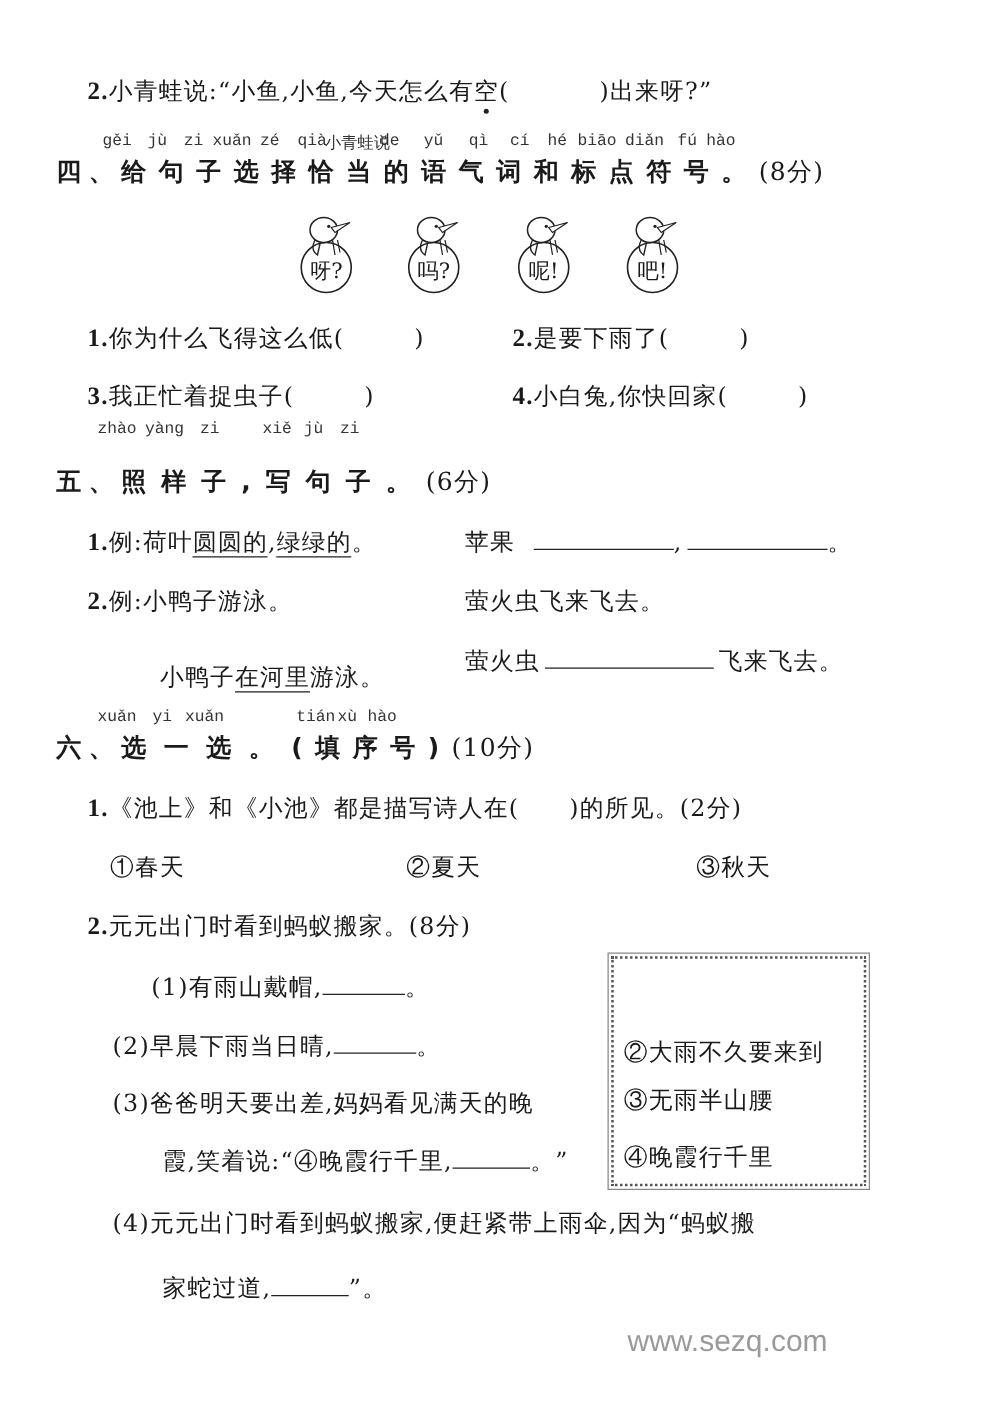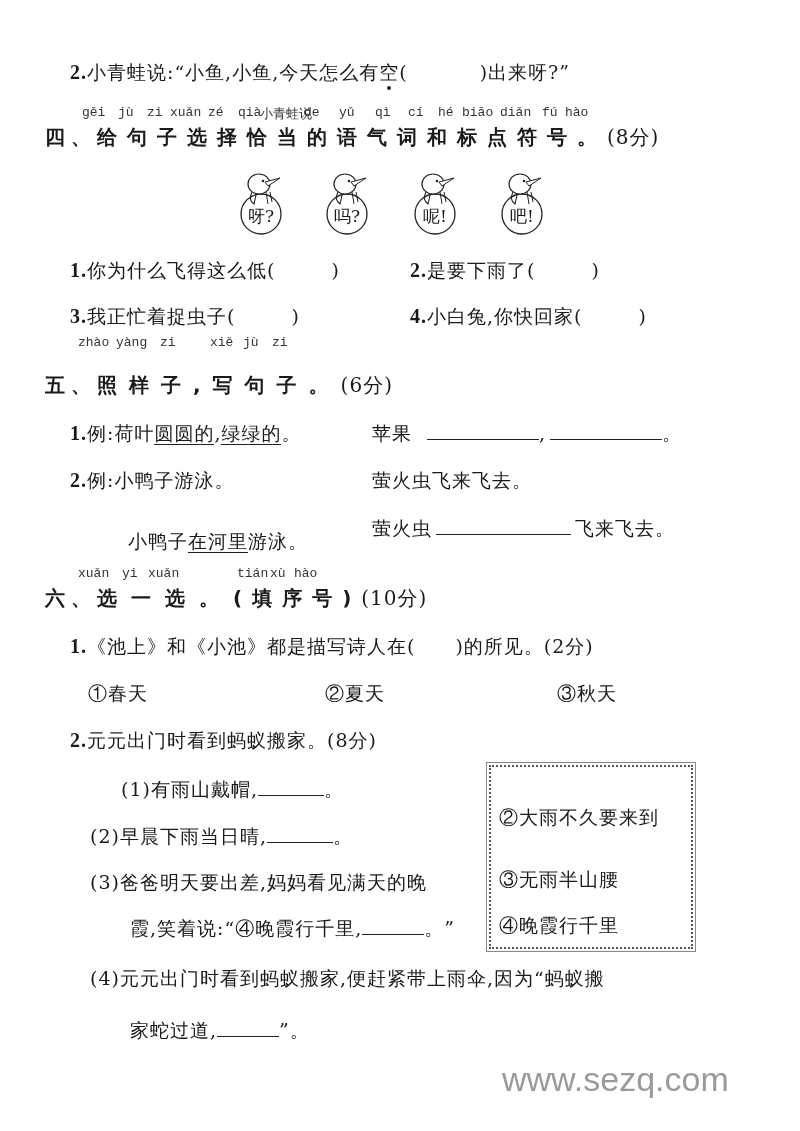--- a/index.html
+++ b/index.html
@@ -20,21 +20,21 @@
   .emph { position: relative; }
   .emph::after { content: ""; position: absolute; left: 50%; bottom: -7px; width: 4px; height: 4px; margin-left: -2px; background: #222; border-radius: 50%; }
   .bird { position: absolute; width: 58px; height: 70px; }
   .bird svg { position: absolute; left: 0; top: 0; }
   .bird .glyph { position: absolute; left: 0; width: 58px; top: 37px; text-align: center; font-size: 17px; }
   .box {
     position: absolute; left: 489px; top: 765px; width: 200px; height: 180px;
     border: 2px dotted #555; outline: 1px solid #888; outline-offset: 2px;
   }
   .box .item { position: absolute; left: 8px; font-size: 19px; letter-spacing: 1px; }
-  .watermark { font-family: "Liberation Sans", sans-serif; font-size: 34px; color: #9a9a9a; }
+  .watermark { font-family: "Liberation Sans", sans-serif; font-size: 24px; color: #9a9a9a; }
 </style>
 </head>
 <body>
 
 <div class="abs q" style="left:70px; top:60px;">
   <span class="num">2.</span><span>小青蛙说:“小鱼,小鱼,今天怎么有</span><span class="emph">空</span><span>(</span><span class="paren" style="width:72px;"></span><span>)</span><span>出来呀?”</span>
 </div>
 
 <div class="abs py" style="left:0; top:105px; width:800px; height:16px;">
   <span style="left:82px">gěi</span>
@@ -179,21 +179,21 @@
   <span>(2)</span><span>早晨下雨当日晴,</span><span class="blank" style="width:66px"></span><span>。</span>
 </div>
 <div class="abs q" style="left:90px; top:870px;">
   <span>(3)</span><span>爸爸明天要出差,妈妈看见满天的晚</span>
 </div>
 <div class="abs q" style="left:130px; top:916px;">
   <span>霞,笑着说:“④晚霞行千里,</span><span class="blank" style="width:62px"></span><span>。”</span>
 </div>
 
 <div class="box">
-  <div class="item" style="top:38px;">②大雨不久要来到</div>
+  <div class="item" style="top:62px;">②大雨不久要来到</div>
   <div class="item" style="top:100px;">③无雨半山腰</div>
   <div class="item" style="top:146px;">④晚霞行千里</div>
 </div>
 
 <div class="abs q" style="left:90px; top:966px;">
   <span>(4)</span><span>元元出门时看到蚂蚁搬家,便赶紧带上雨伞,因为“蚂蚁搬</span>
 </div>
 <div class="abs q" style="left:130px; top:1018px;">
   <span>家蛇过道,</span><span class="blank" style="width:62px"></span><span>”。</span>
 </div>

